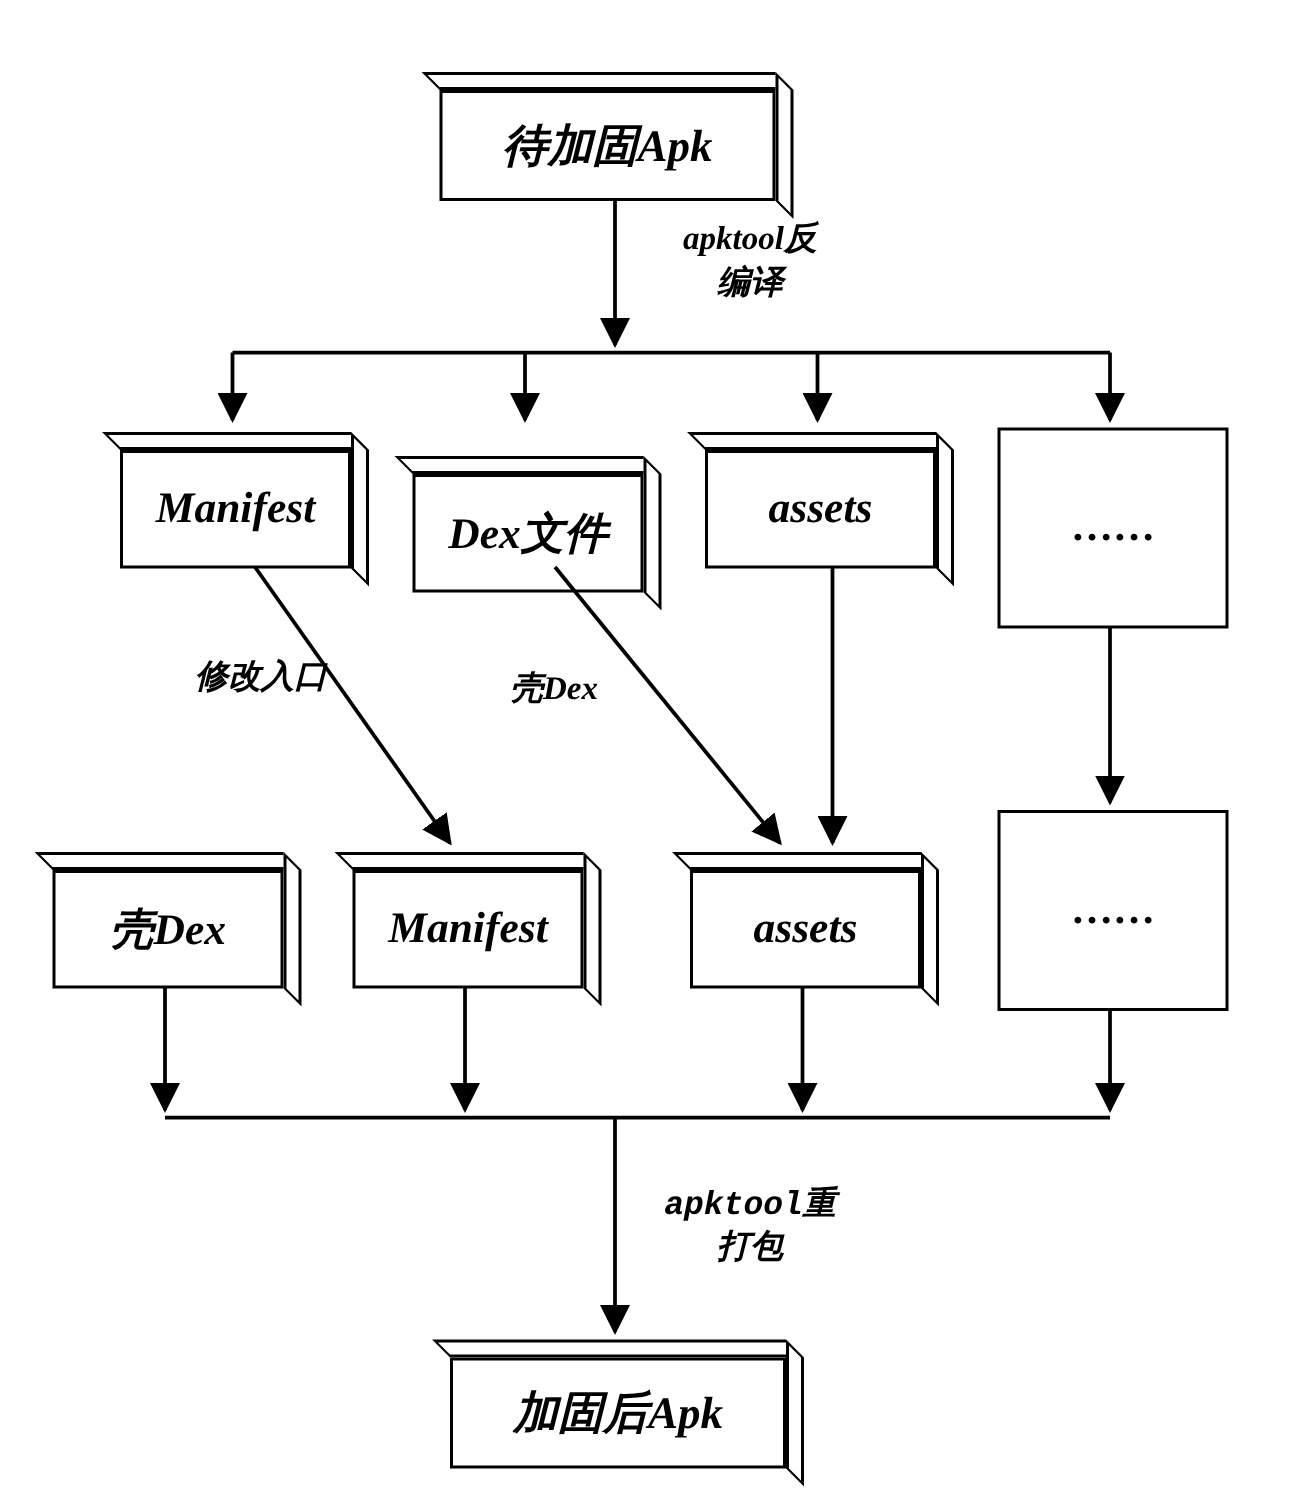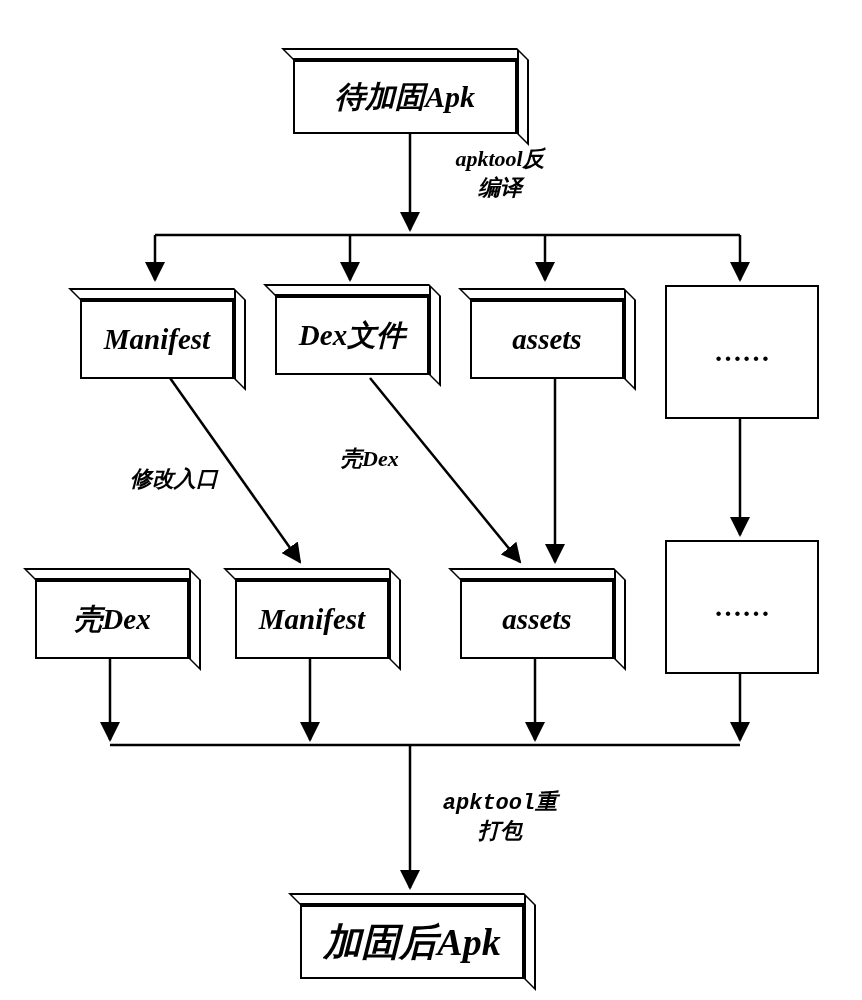--- a/index.html
+++ b/index.html
@@ -80,21 +80,21 @@
 </head>
 <body>
 
 <div class="box3d" style="left:293px; top:60px; width:220px; height:70px; font-size:30px;">
   <span>待加固Apk</span>
 </div>
 
 <div class="box3d" style="left:80px; top:300px; width:150px; height:75px;">
   <span>Manifest</span>
 </div>
-<div class="box3d" style="left:275px; top:296px; width:150px; height:75px;align-items:center;">
+<div class="box3d" style="left:275px; top:316px; width:150px; height:75px;align-items:center;">
   <span>Dex文件</span>
 </div>
 <div class="box3d" style="left:470px; top:300px; width:150px; height:75px;">
   <span>assets</span>
 </div>
 <div class="flatbox" style="left:665px; top:285px; width:150px; height:130px; font-size:28px;">
   <span>……</span>
 </div>
 
 <div class="box3d" style="left:35px; top:580px; width:150px; height:75px;justify-content:center;">
@@ -103,29 +103,29 @@
 <div class="box3d" style="left:235px; top:580px; width:150px; height:75px;">
   <span>Manifest</span>
 </div>
 <div class="box3d" style="left:460px; top:580px; width:150px; height:75px;">
   <span>assets</span>
 </div>
 <div class="flatbox" style="left:665px; top:540px; width:150px; height:130px; font-size:28px;">
   <span>……</span>
 </div>
 
-<div class="box3d" style="left:300px; top:905px; width:220px; height:70px; font-size:38px;">
+<div class="box3d" style="left:300px; top:905px; width:220px; height:70px; font-size:30px;">
   <span>加固后Apk</span>
 </div>
 
 <div class="label" style="left:420px; top:145px; width:160px;">
   <span>apktool反</span><br>
   <span>编译</span>
 </div>
-<div class="label" style="left:130px; top:465px;">
+<div class="label" style="left:130px; top:437px;">
   <span>修改入口</span>
 </div>
 <div class="label" style="left:340px; top:445px;">
   <span>壳Dex</span>
 </div>
 <div class="label" style="left:420px; top:790px; width:160px;font-family:Liberation Mono, monospace;">
   <span>apktool重</span><br>
   <span>打包</span>
 </div>
 

